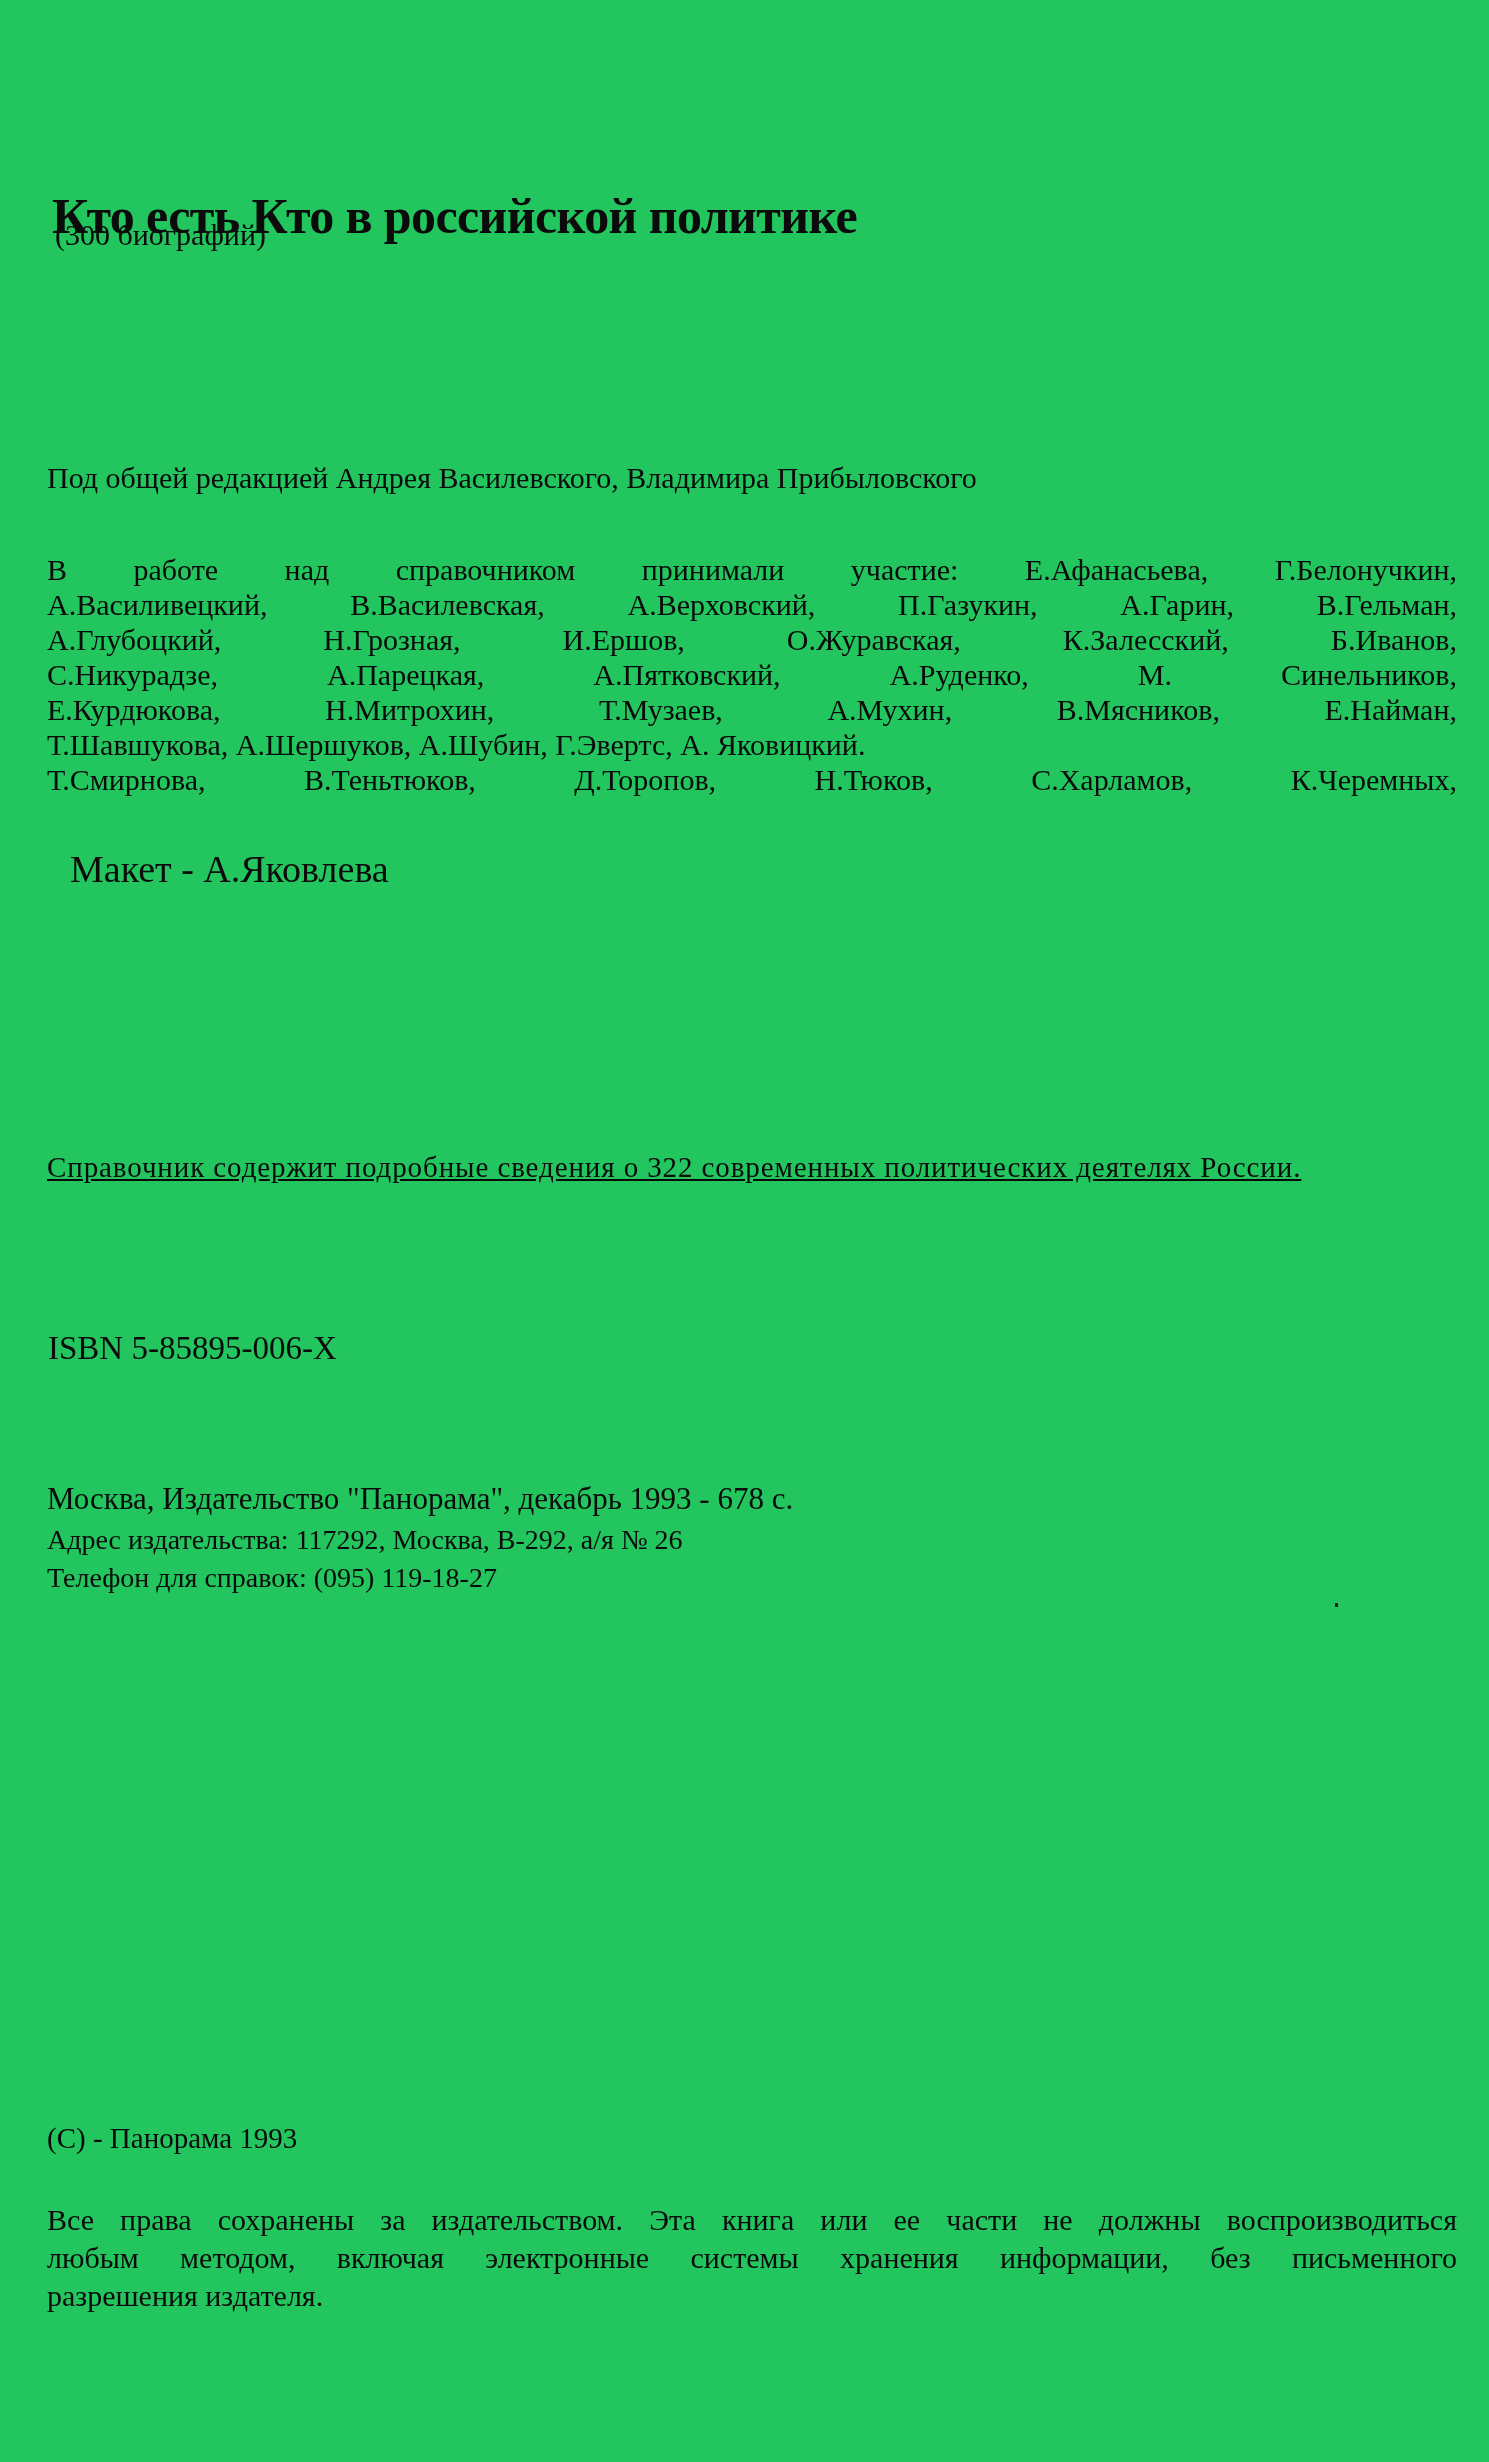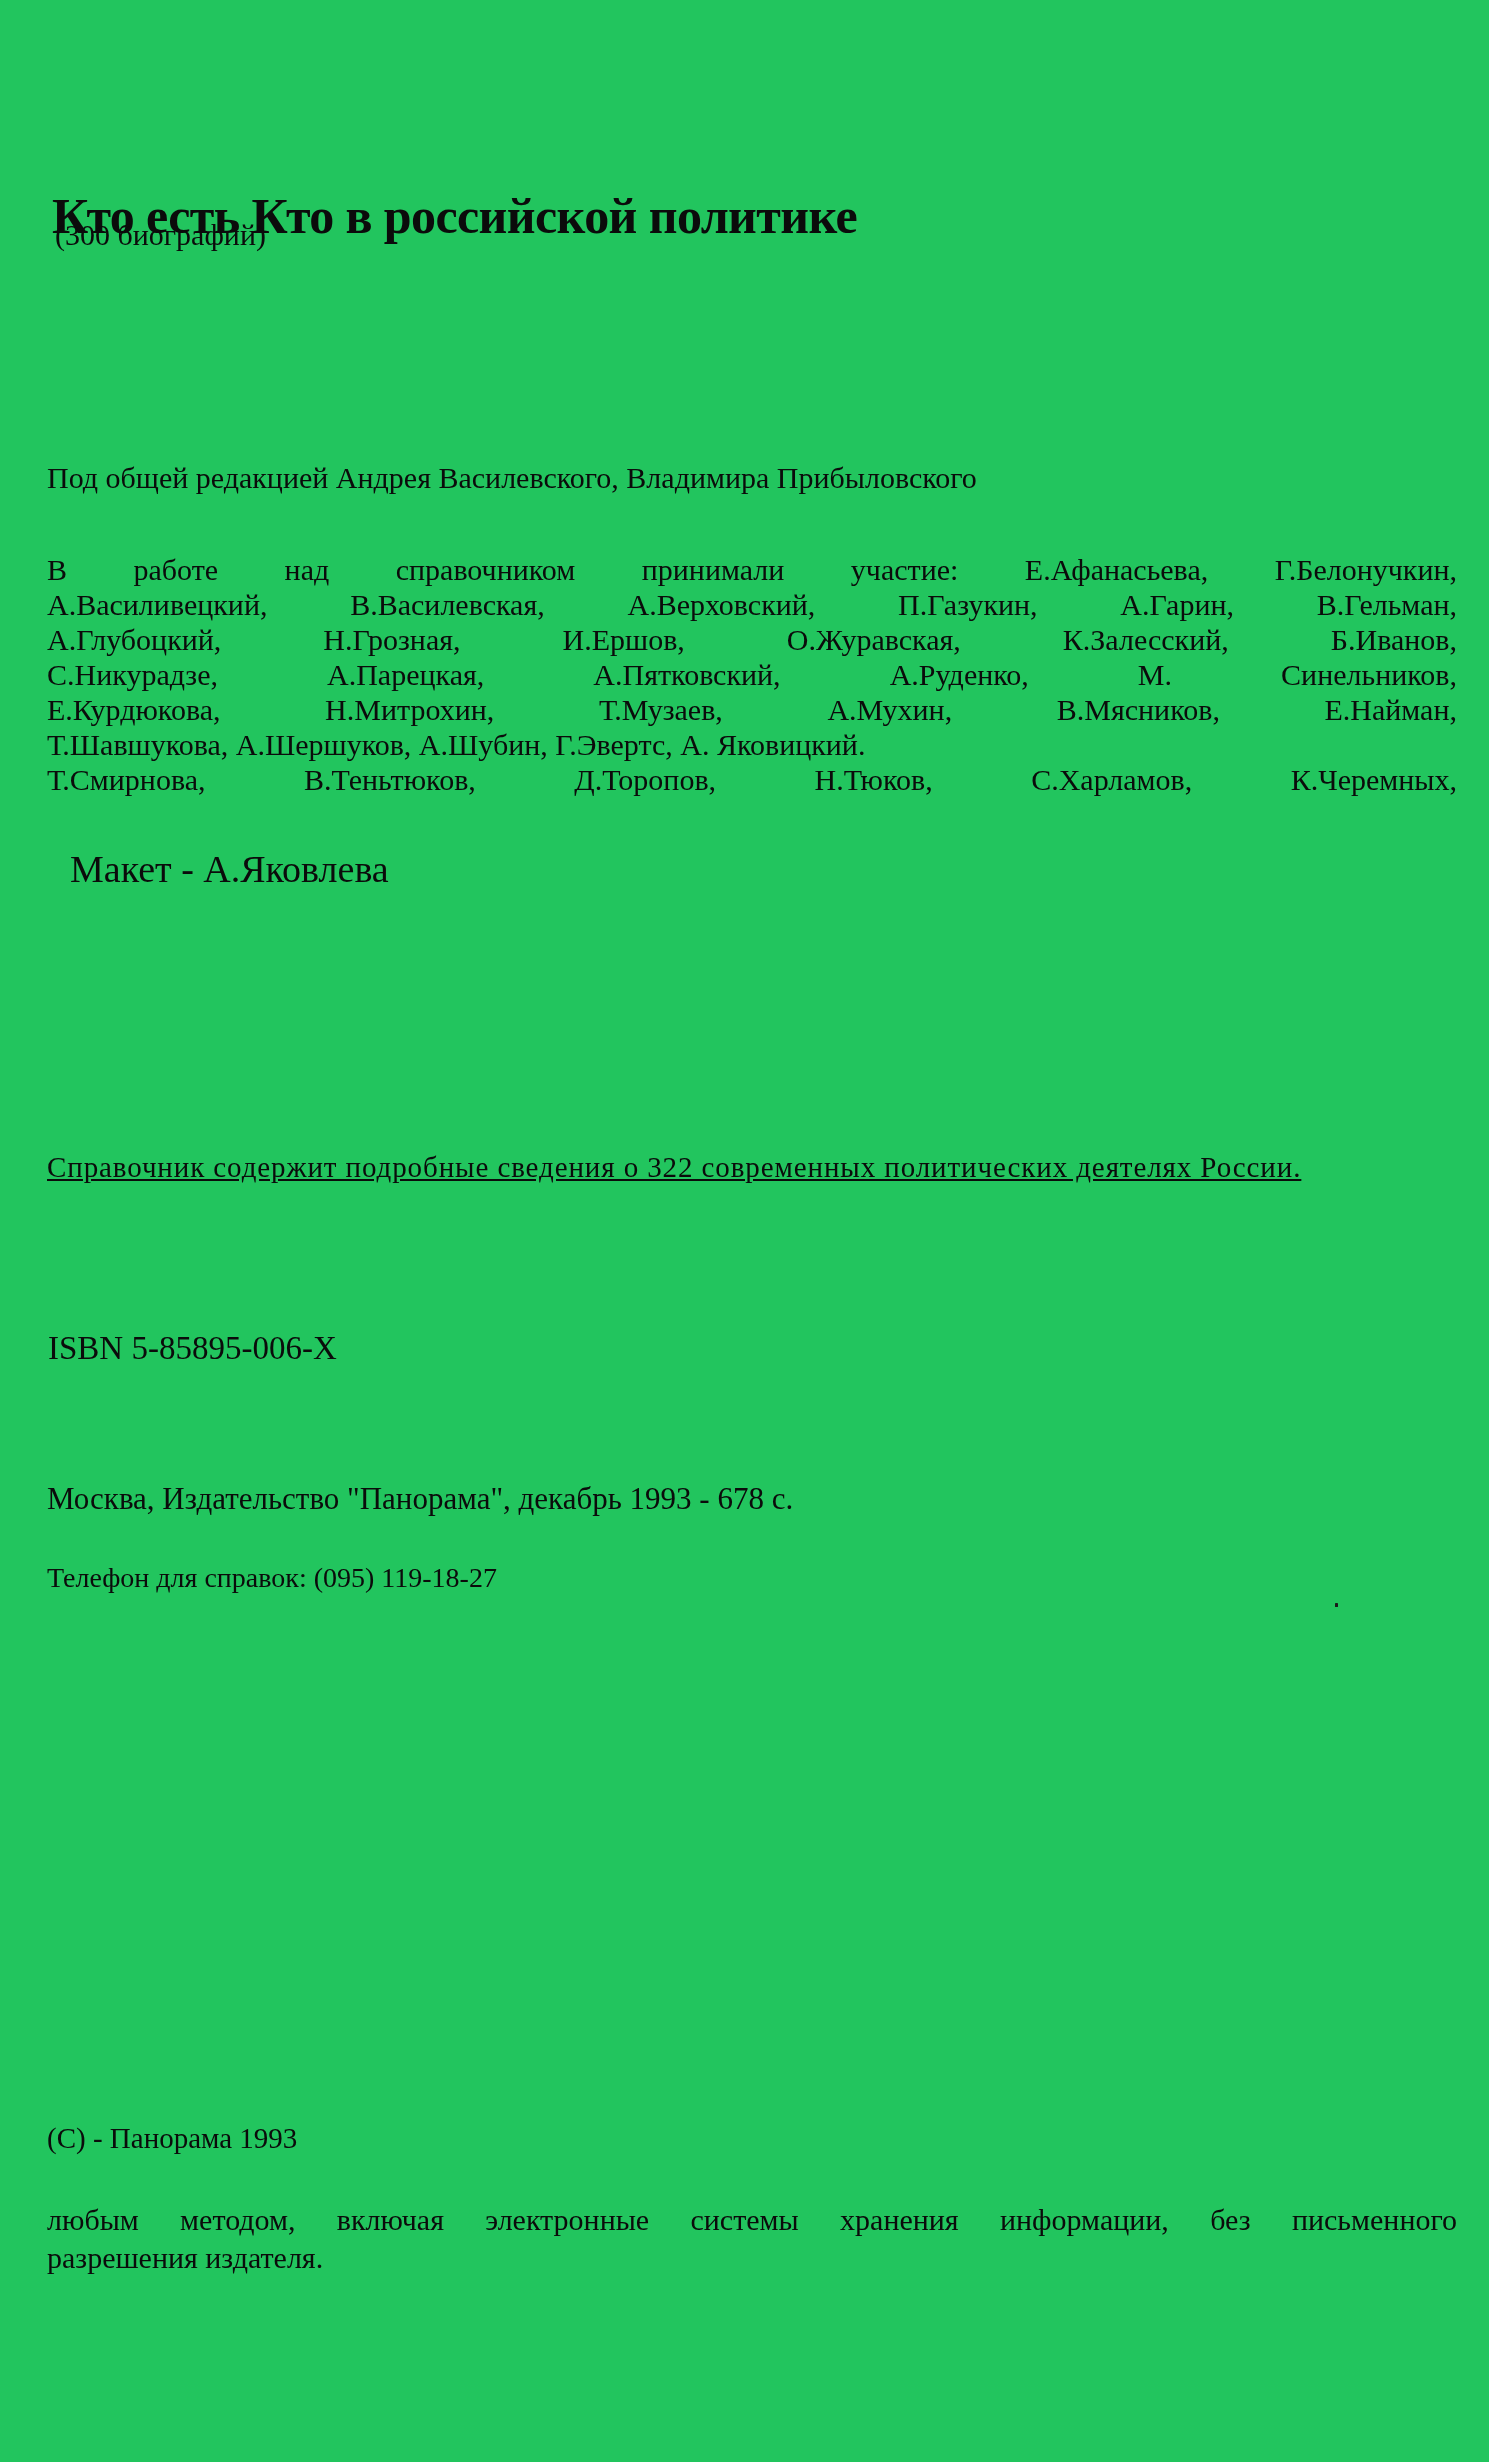--- a/index.html
+++ b/index.html
@@ -132,26 +132,28 @@
   </div>
 
   <div class="abs layout-credit">Макет - А.Яковлева</div>
 
   <div class="abs summary-line">Справочник содержит подробные сведения о 322 современных политических деятелях России.</div>
 
   <div class="abs isbn-line">ISBN 5-85895-006-X</div>
 
   <div class="abs publisher-city">Москва, Издательство "Панорама", декабрь 1993 - 678 с.</div>
 
+  <div class="abs publisher-address">Адрес издательства: 117292, Москва, В-292, а/я № 26</div>
 
   <div class="abs publisher-phone">Телефон для справок: (095) 119-18-27</div>
 
   <div class="abs scan-speck"></div>
 
   <div class="abs copyright-line">(С) - Панорама 1993</div>
 
   <div class="abs rights">
+    <div class="jline">Все права сохранены за издательством. Эта книга или ее части не должны воспроизводиться</div>
     <div class="jline">любым методом, включая электронные системы хранения информации, без письменного</div>
     <div class="jline last">разрешения издателя.</div>
   </div>
 
 </div>
 
 
 </body></html>

